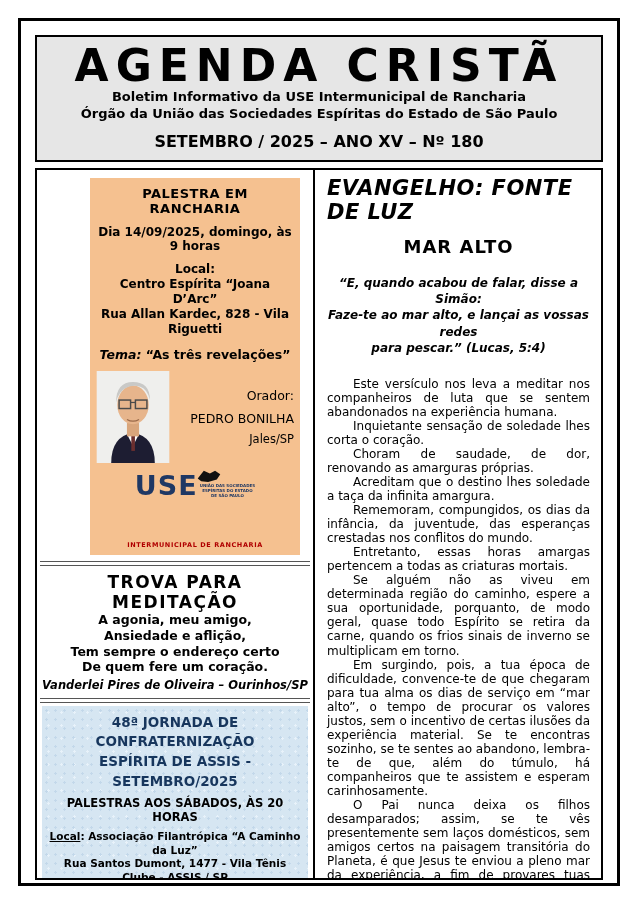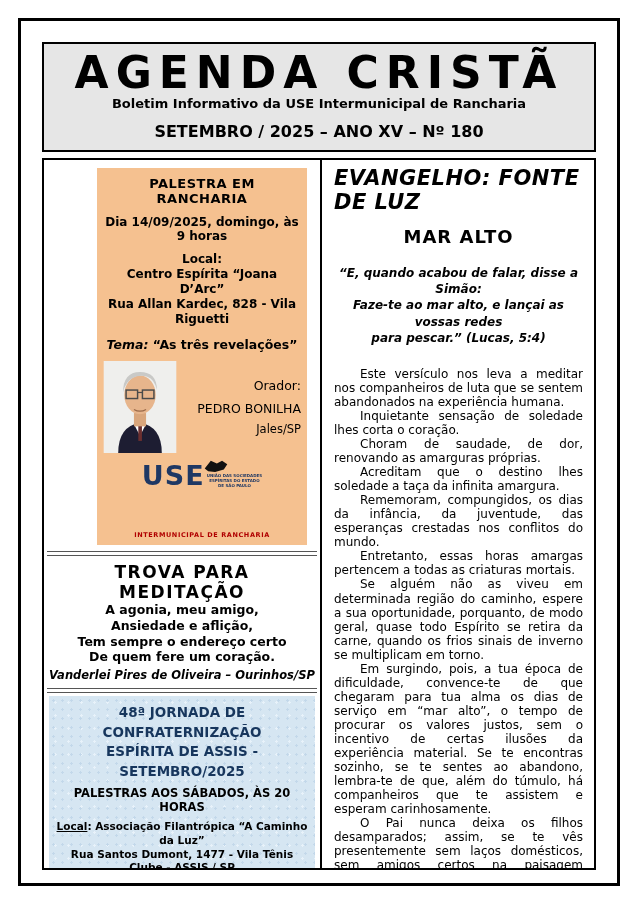--- a/index.html
+++ b/index.html
@@ -1,17 +1,17 @@
 <!DOCTYPE html>
 <html><head>
 <meta charset="utf-8">
 <style>
   * { margin:0; padding:0; box-sizing:border-box; }
   html,body { width:638px; background:#fff; font-family:"DejaVu Sans","Liberation Sans",sans-serif; color:#000; }
-  .page-frame { width:602px; height:868px; margin:18px auto 0 auto; border:3px solid #000; padding:21px; background:#fff; }
+  .page-frame { width:602px; height:868px; margin:18px auto 0 auto; border:3px solid #000; padding:14px; background:#fff; }
 
   
   .header { border:2px solid #000; background:#e6e6e6; text-align:center; padding:6px 4px 9px 4px; }
   .nl-title { font-size:44px; font-weight:bold; letter-spacing:7px; line-height:1.05; }
   .nl-sub { font-size:13px; font-weight:bold; line-height:1.3; }
   .nl-issue { font-size:16px; font-weight:bold; margin-top:9px; }
 
   
   .columns { border:2px solid #000; margin-top:6px; height:712px; display:flex; overflow:hidden; }
   .col-left { width:278px; border-right:2px solid #000; overflow:hidden; padding:6px 3px 0 3px; }
@@ -70,20 +70,21 @@
   .bodytext p { font-size:12px; line-height:1.17; text-align:justify; text-indent:26px; }
 </style>
 </head>
 <body>
 
 <div class="page-frame">
 
   <div class="header">
     <div class="nl-title">AGENDA CRISTÃ</div>
     <div class="nl-sub">Boletim Informativo da USE Intermunicipal de Rancharia</div>
+    <div class="nl-sub">Órgão da União das Sociedades Espíritas do Estado de São Paulo</div>
     <div class="nl-issue">SETEMBRO / 2025 – ANO XV – Nº 180</div>
   </div>
 
   <div class="columns">
 
     <div class="col-left">
 
       <div class="palestra">
         <div class="p-title">PALESTRA EM RANCHARIA</div>
         <div class="p-date">Dia 14/09/2025, domingo, às 9 horas</div>

